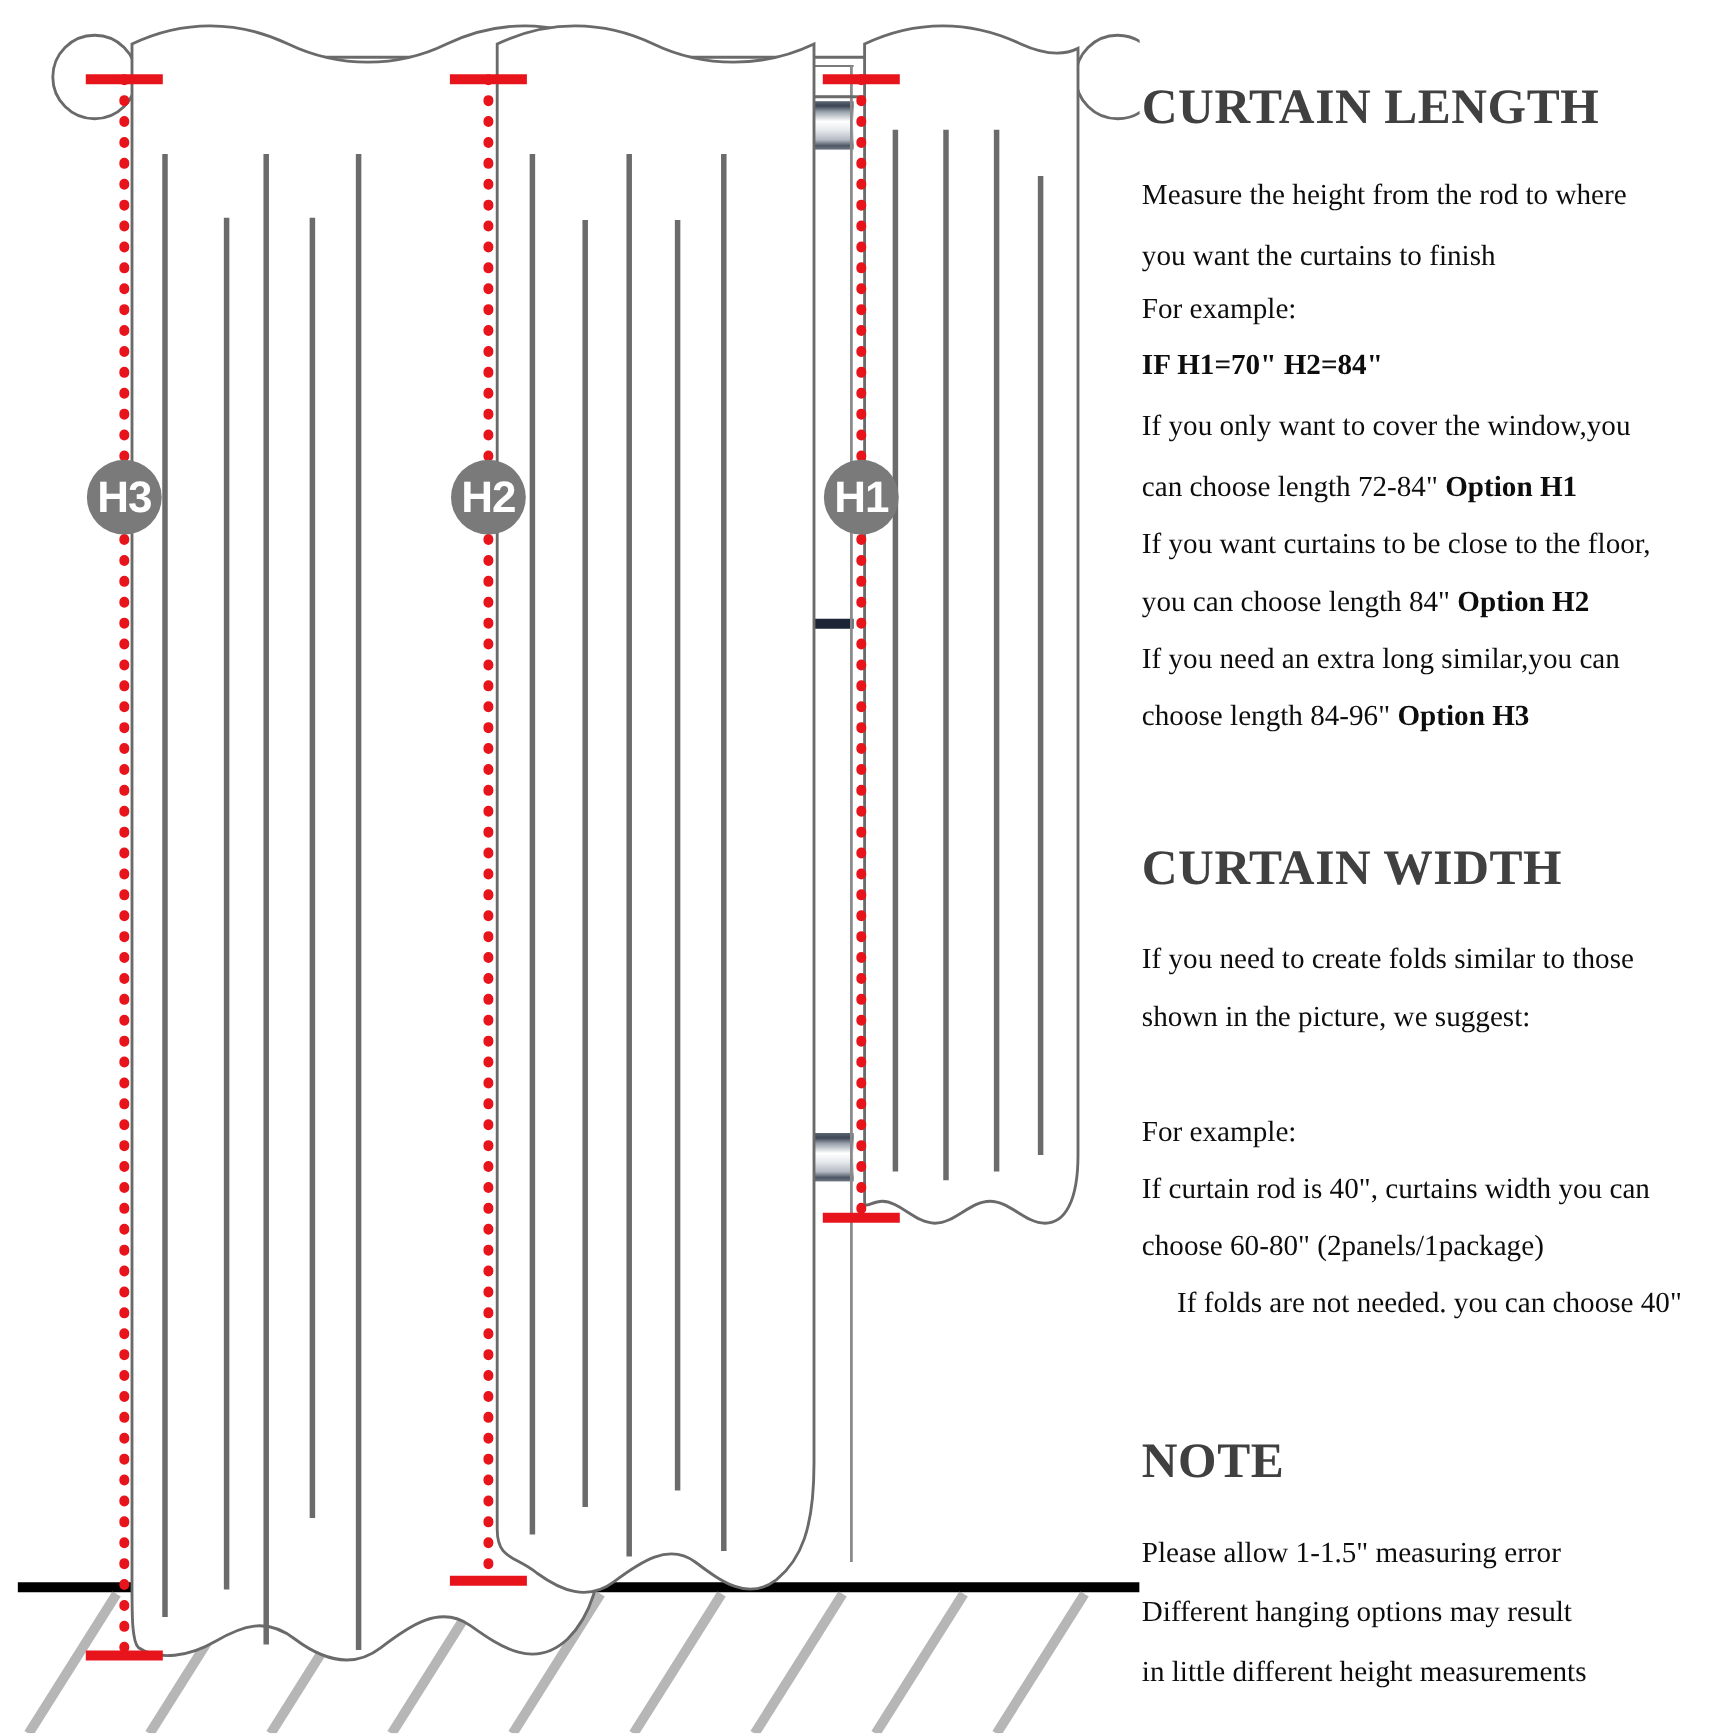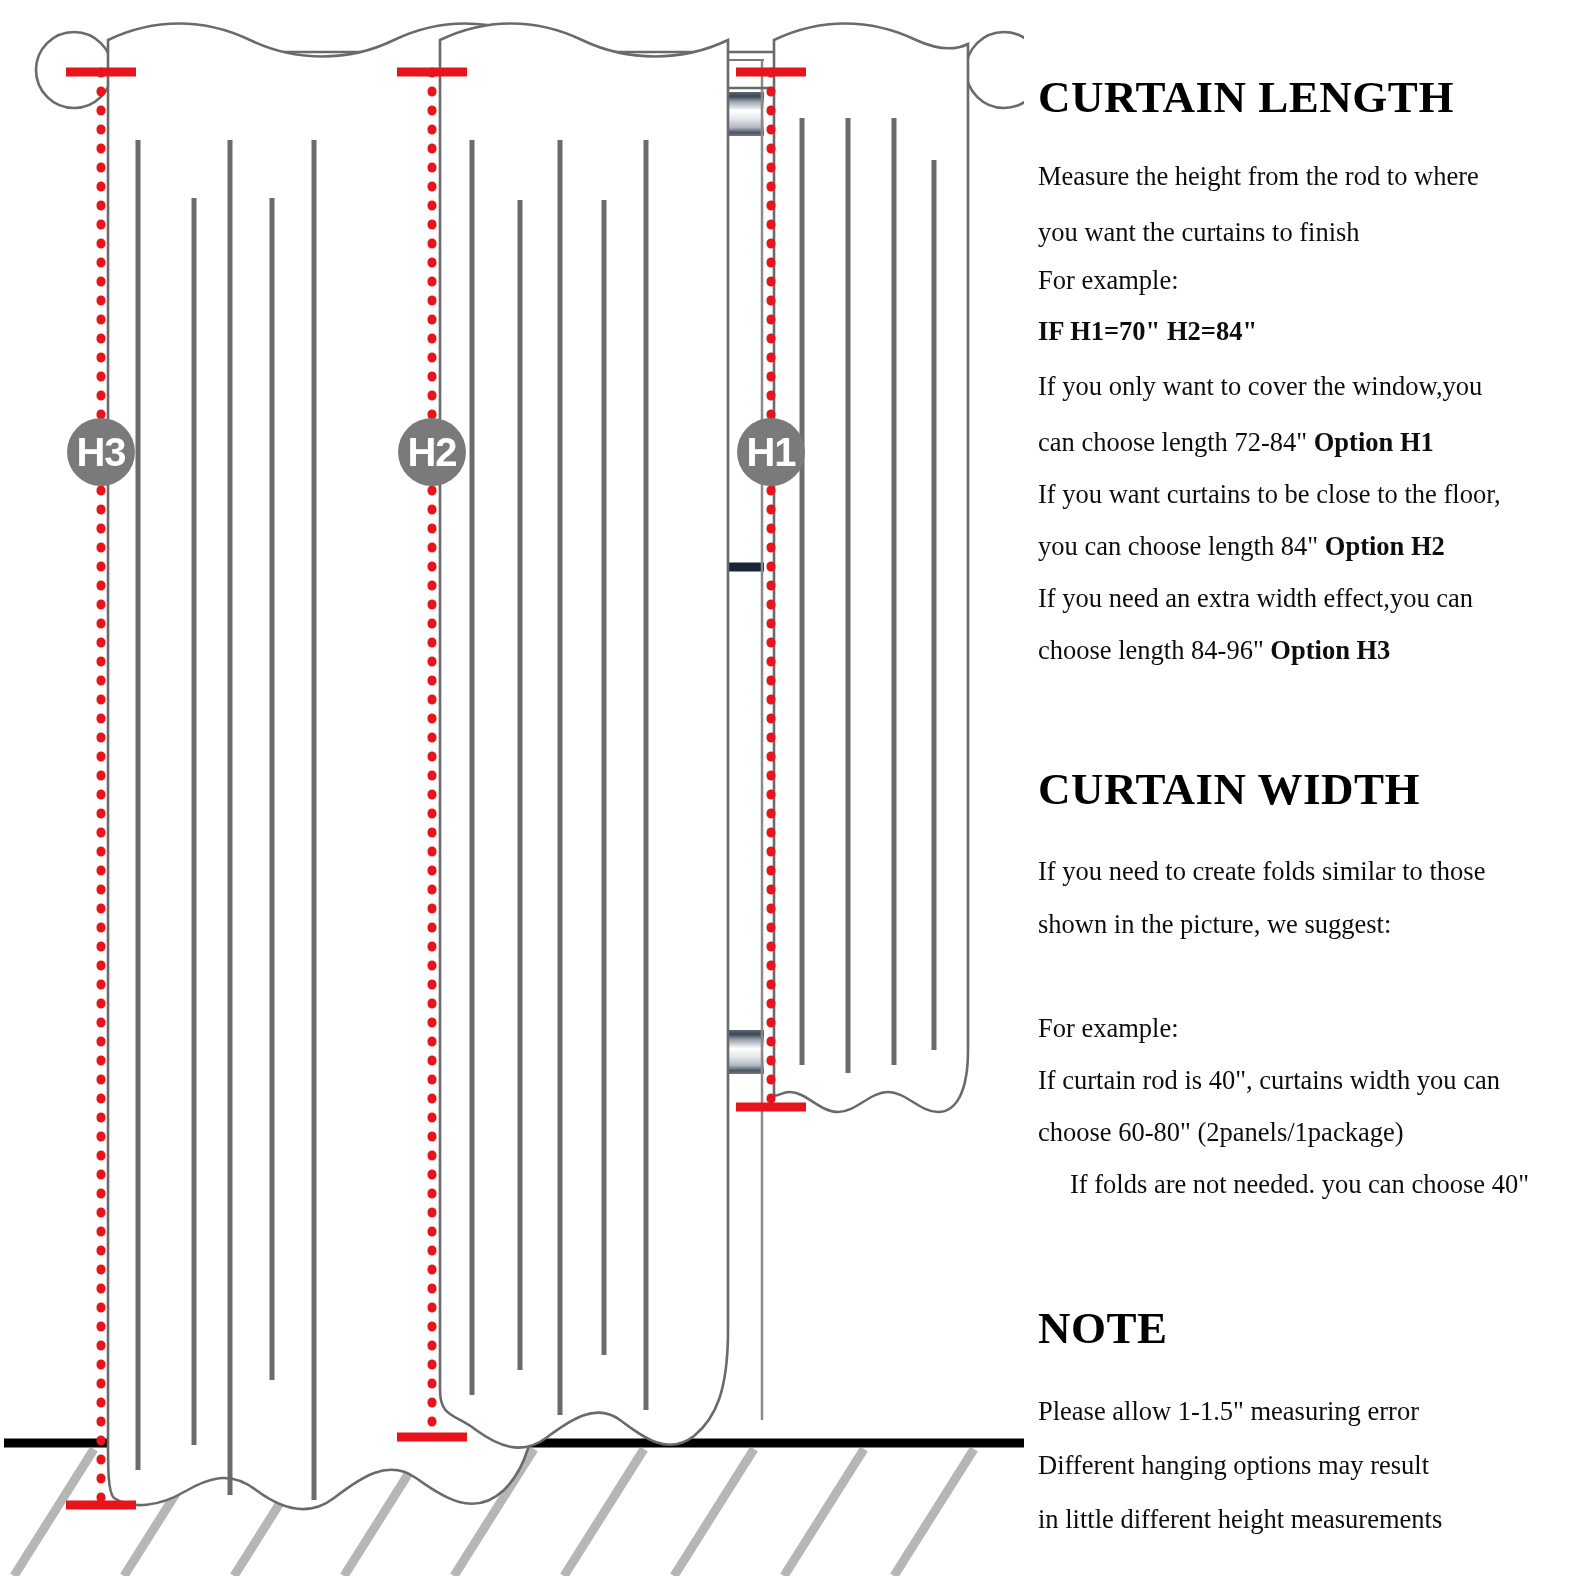--- a/index.html
+++ b/index.html
@@ -5,41 +5,41 @@
 <style>
   html,body{margin:0;padding:0;background:#ffffff;}
   body{
     width:1576px;height:1576px;
     font-family:"Liberation Serif","DejaVu Serif",serif;
     overflow:hidden;position:relative;
   }
   #root{position:relative;width:1576px;height:1576px;background:#fff;}
 
   
-  #diagram{position:absolute;left:4px;top:0;width:1020px;height:1172px;}
+  #diagram{position:absolute;left:16px;top:0;width:1020px;height:1172px;}
   #diagram svg{display:block;}
 
   
   .badge{
     position:absolute;width:68px;height:68px;border-radius:50%;
     background:#7a7a7a;color:#ffffff;
     font-family:"Liberation Sans","DejaVu Sans",sans-serif;
     font-weight:bold;font-size:40px;
     display:flex;align-items:center;justify-content:center;
     letter-spacing:-1px;line-height:1;
     z-index:40;
   }
 
   
   #textcol{
     position:absolute;left:1032px;top:0;width:544px;height:1576px;
   }
   .sec-title{
     font-weight:bold;font-size:45px;line-height:1;
-    letter-spacing:0.5px;color:#000000;
+    letter-spacing:0.5px;color:#404040;
   }
   .para{font-size:26.5px;line-height:56px;color:#0d0d0d;white-space:nowrap;}
   .para b{font-weight:bold;}
 </style>
 </head>
 <body>
 
 <div id="root">
 
   <div id="diagram">
@@ -201,21 +201,21 @@
     <div class="para" style="position:absolute;left:6px;top:358px;">If you only want to cover the window,you</div>
     <div class="para" style="position:absolute;left:6px;top:414px;">
       <span>can choose length 72-84" </span><b>Option H1</b>
     </div>
 
     <div class="para" style="position:absolute;left:6px;top:466px;">If you want curtains to be close to the floor,</div>
     <div class="para" style="position:absolute;left:6px;top:518px;">
       <span>you can choose length 84" </span><b>Option H2</b>
     </div>
 
-    <div class="para" style="position:absolute;left:6px;top:570px;">If you need an extra width effect,you can</div>
+    <div class="para" style="position:absolute;left:6px;top:570px;">If you need an extra long similar,you can</div>
     <div class="para" style="position:absolute;left:6px;top:622px;">
       <span>choose length 84-96" </span><b>Option H3</b>
     </div>
 
     <div class="sec-title" style="position:absolute;left:6px;top:767px;">CURTAIN WIDTH</div>
 
     <div class="para" style="position:absolute;left:6px;top:843px;">If you need to create folds similar to those</div>
     <div class="para" style="position:absolute;left:6px;top:896px;">shown in the picture, we suggest:</div>
     <div class="para" style="position:absolute;left:6px;top:1000px;">For example:</div>
     <div class="para" style="position:absolute;left:6px;top:1052px;">If curtain rod is 40", curtains width you can</div>

